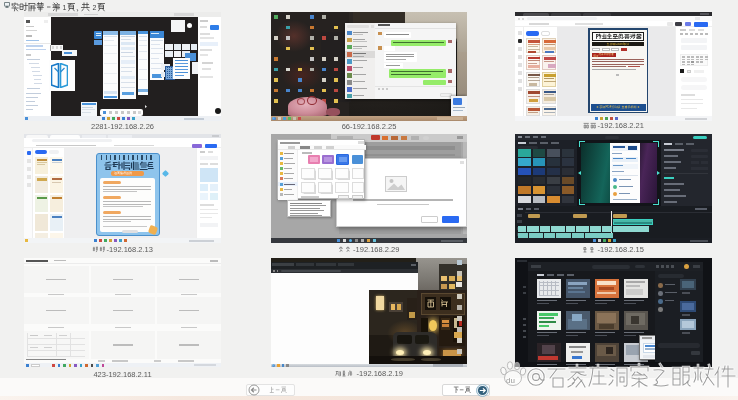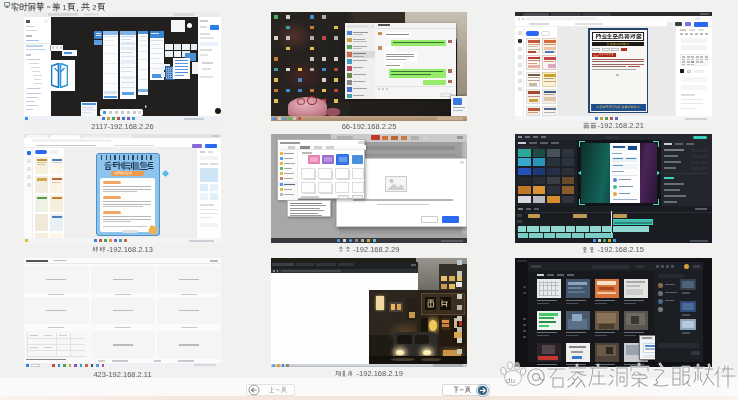--- a/index.html
+++ b/index.html
@@ -1223,21 +1223,21 @@
     <div class="abs" style="left:27px;top:43px;width:8px;height:1.5px;background:#4a4e56;"></div>
     <div class="abs" style="left:25px;top:48px;width:16px;height:11px;background:#8aa4bc;">
         <div class="abs" style="left:2px;top:2px;width:12px;height:7px;background:#b4c8da;"></div>
       </div>
     <div class="abs" style="left:27px;top:61px;width:8px;height:1.5px;background:#4a4e56;"></div>
     <div class="abs" style="left:3px;top:72px;width:42px;height:5px;background:#272a30;border-radius:2.5px;"></div>
     <div class="abs" style="left:36px;top:80px;width:9px;height:4px;background:#34383e;border-radius:1px;"></div>
   </div>
 </div>
 
-<div class="lbl" style="left:24px;top:122px;">2117-192.168.2.26</div>
+<div class="lbl" style="left:24px;top:122px;">2281-192.168.2.26</div>
 <div class="lbl" style="left:271px;top:122px;width:196px;">66-192.168.2.25</div>
 <div class="lbl lblf" style="left:515px;top:121px;">
     <svg width="14" height="8" viewBox="0 0 14 8">
       <g stroke="#5a5a5a" stroke-width="0.65" fill="none">
         <path d="M0.6 1.4 H5.8 M1.2 3 H2.7 V6 H1.2 Z M3.8 3 H5.3 V6 H3.8 Z"></path>
         <path d="M7.6 1.4 H12.8 M8.2 3 H9.7 V6 H8.2 Z M10.8 3 H12.3 V6 H10.8 Z"></path>
       </g>
     </svg>
     <span>-192.168.2.21</span>
   </div>

